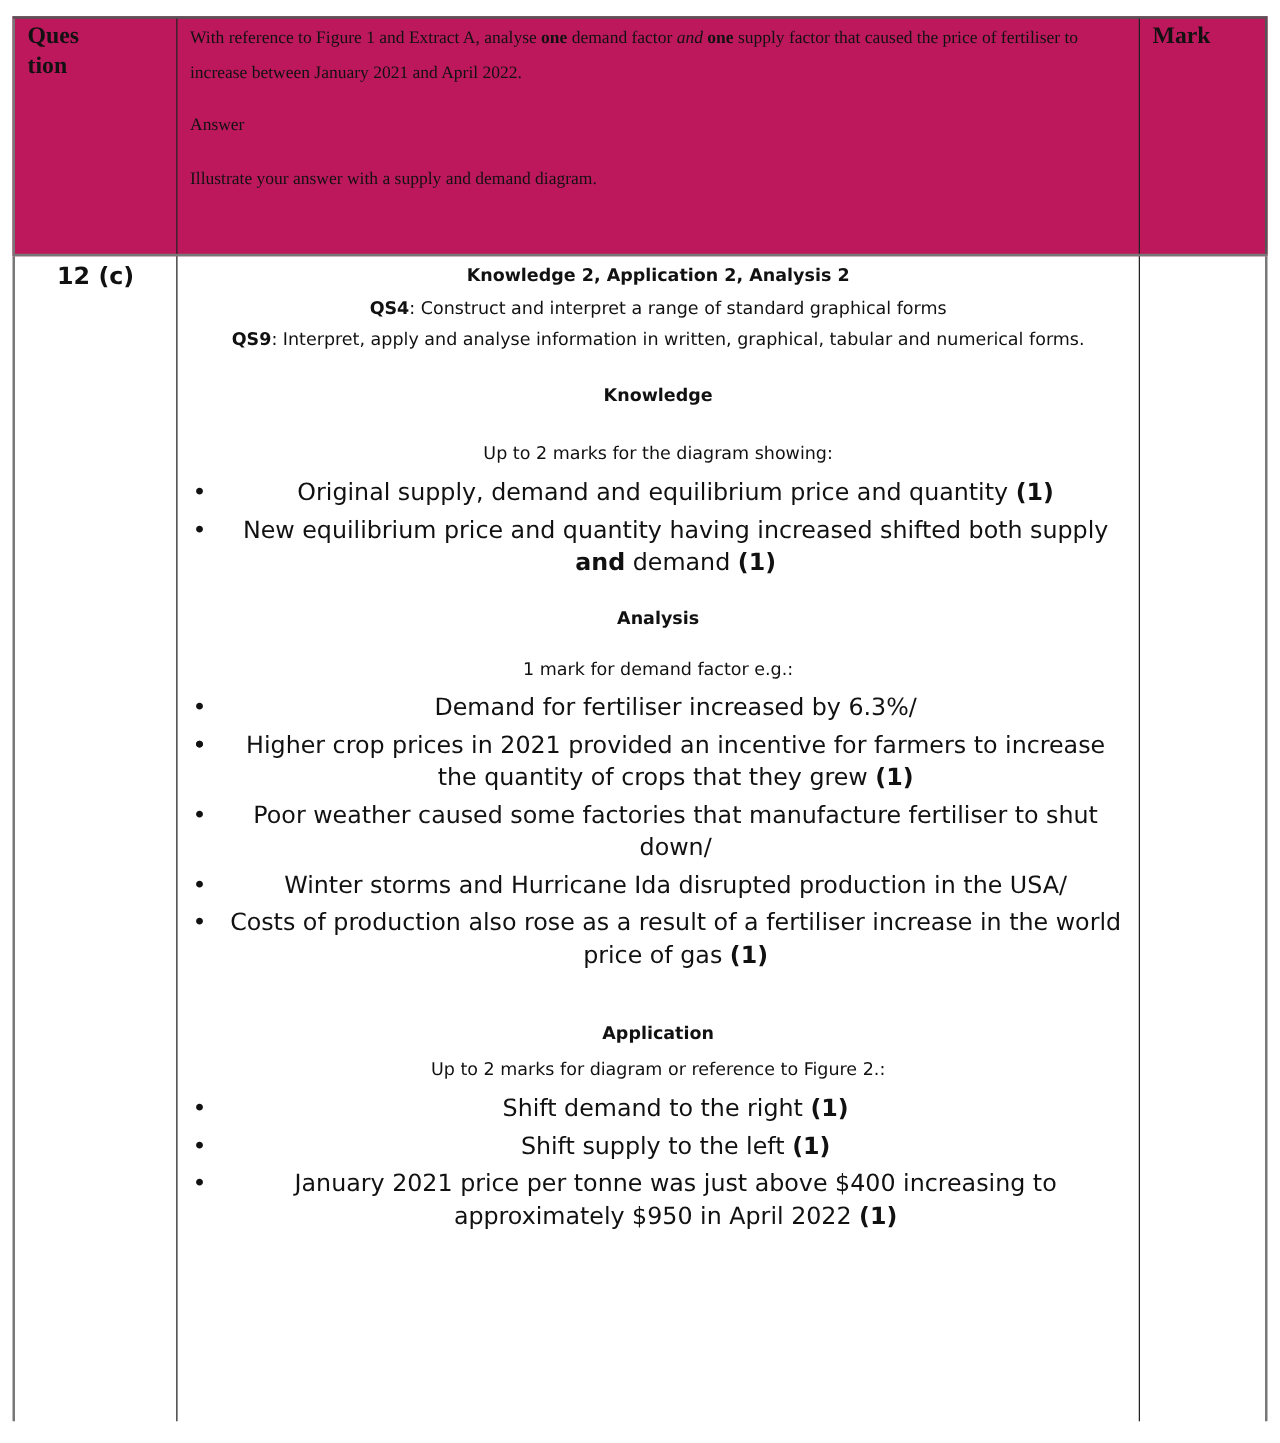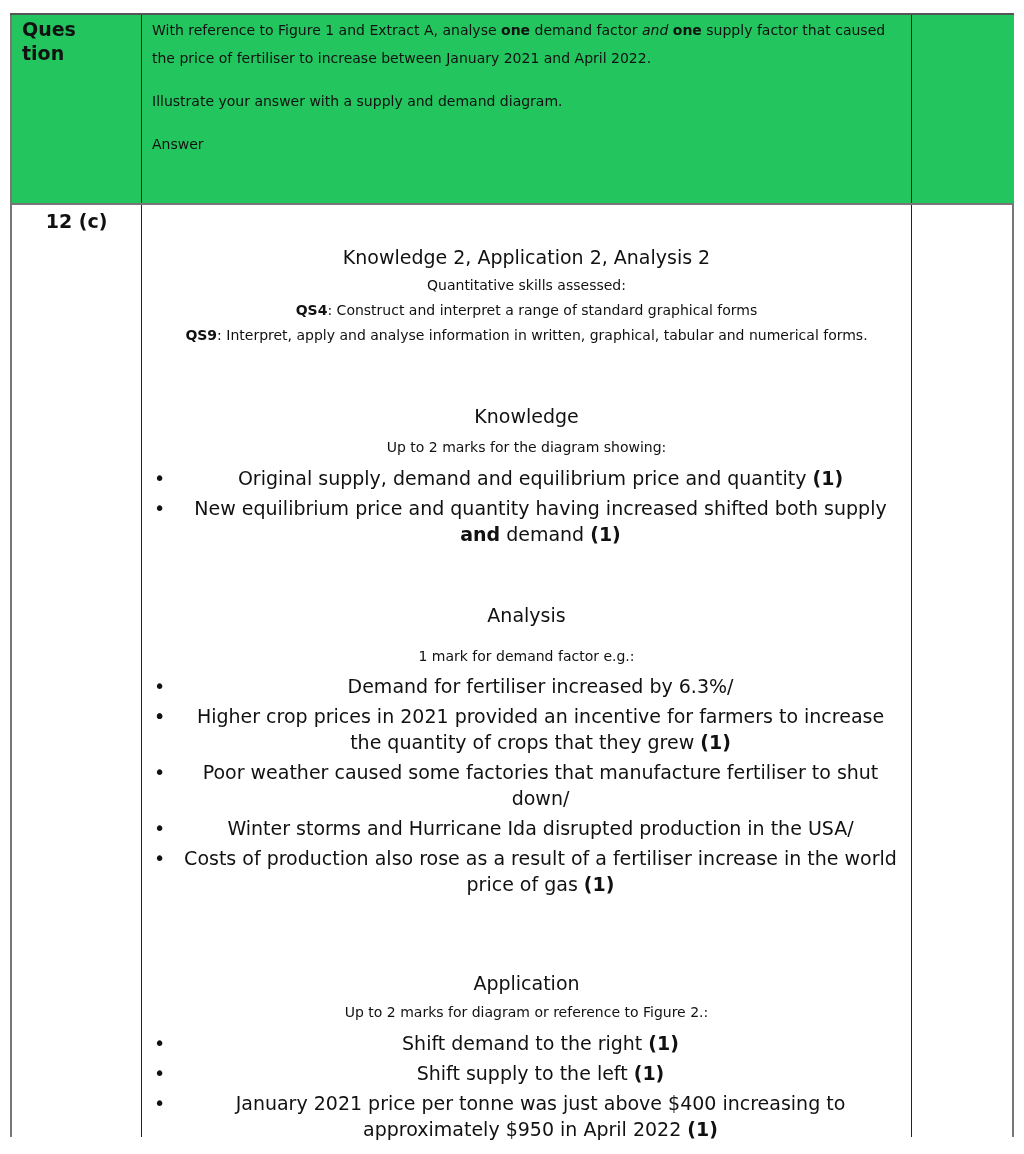--- a/index.html
+++ b/index.html
@@ -4,69 +4,71 @@
   <style>
     html, body { margin: 0; padding: 0; background: #ffffff; }
     body { width: 1024px; height: 1154px; position: relative; overflow: hidden;
            font-family: "DejaVu Sans", "Liberation Sans", sans-serif; color: #111; }
     .sheet { position: absolute; left: 10px; top: 13px; width: 1004px; }
     .row { display: flex; }
     .cell { box-sizing: border-box; }
     .c1 { width: 132px; padding: 2px 10px; }
     .c2 { width: 770px; padding: 0 10px; }
     .c3 { width: 102px; padding: 2px 10px; }
-    .hdr { background: #22c55e; height: 188px; border-top: 2px solid #555; border-bottom: 2px solid #777; }
+    .hdr { background: #be185d; height: 188px; border-top: 2px solid #555; border-bottom: 2px solid #777; font-family: Liberation Serif, serif; }
     .hdr .c1 { border-left: 2px solid #777; border-right: 1px solid #222; }
     .hdr .c2 { border-right: 1px solid #222; padding-top: 2px; }
     .hdr .c3 { border-right: 2px solid #555; }
     .body-row { height: 932px; text-align: center; }
     .body-row .c1 { border-left: 2px solid #777; border-right: 1px solid #222; padding-top: 2px; }
     .body-row .c2 { border-right: 1px solid #222; padding-top: 2px; }
     .body-row .c3 { border-right: 2px solid #777; }
     .hd-label { font-weight: bold; font-size: 19px; line-height: 24px; }
     .txt { font-size: 14px; line-height: 26.5px; }
     p { margin: 0; }
     .gap { height: 18px; }
-    .sec-title { font-weight: normal; font-size: 19px; line-height: 28px; margin-top: 36px; }
+    .sec-title { font-weight: bold; font-size: 14px; line-height: 28px; }
     ul { list-style: none; margin: 0; padding: 0; }
     li { position: relative; padding-left: 28px; font-size: 19px; line-height: 26px; margin-top: 4px; }
     li .bullet { position: absolute; left: 2px; top: 0; }
     b { font-weight: bold; }
   </style>
 </head>
 <body>
 
 <div class="sheet">
   <div class="row hdr">
     <div class="cell c1">
       <div class="hd-label" style="width:60px;">Ques tion</div>
     </div>
     <div class="cell c2">
       <p class="txt" style="line-height:27.5px;">
         <span>With reference to Figure 1 and Extract A, analyse </span><b>one</b><span> demand factor</span>
         <i>and</i> <b>one</b><span> supply factor that caused the price of fertiliser to increase between January 2021 and April 2022.</span>
       </p>
+      <p class="txt" style="margin-top:16px;">Answer</p>
       <p class="txt" style="margin-top:16px;">Illustrate your answer with a supply and demand diagram.</p>
-      <p class="txt" style="margin-top:16px;">Answer</p>
+    </div>
+    <div class="cell c3">
+      <div class="hd-label">Mark</div>
     </div>
   </div>
 
   <div class="row body-row">
     <div class="cell c1">
       <div class="hd-label" style="line-height:28px;">12 (c)</div>
     </div>
     <div class="cell c2">
       <p class="sec-title">Knowledge 2, Application 2, Analysis 2</p>
-      <p class="txt" style="margin-top:2px;line-height:25px;">Quantitative skills assessed:</p>
       <p class="txt" style="line-height:25px;"><b>QS4</b><span>: Construct and interpret a range of standard graphical forms</span></p>
       <p class="txt" style="line-height:25px;"><b>QS9</b><span>: Interpret, apply and analyse information in written, graphical, tabular and numerical forms.</span></p>
 
       <div class="gap"></div>
       <p class="sec-title">Knowledge</p>
-      <p class="txt" style="margin-top:4px;">Up to 2 marks for the diagram showing:</p>
+      <p class="txt" style="margin-top:19px;">Up to 2 marks for the diagram showing:</p>
       <ul>
         <li><span class="bullet">•</span><span>Original supply, demand and equilibrium price and quantity </span><b>(1)</b></li>
         <li><span class="bullet">•</span><span>New equilibrium price and quantity having increased shifted both supply </span><b>and</b><span> demand </span><b>(1)</b></li>
       </ul>
 
       <div class="gap"></div>
       <p class="sec-title">Analysis</p>
       <p class="txt" style="margin-top:14px;">1 mark for demand factor e.g.:</p>
       <ul>
         <li><span class="bullet">•</span><span>Demand for fertiliser increased by 6.3%/</span></li>

